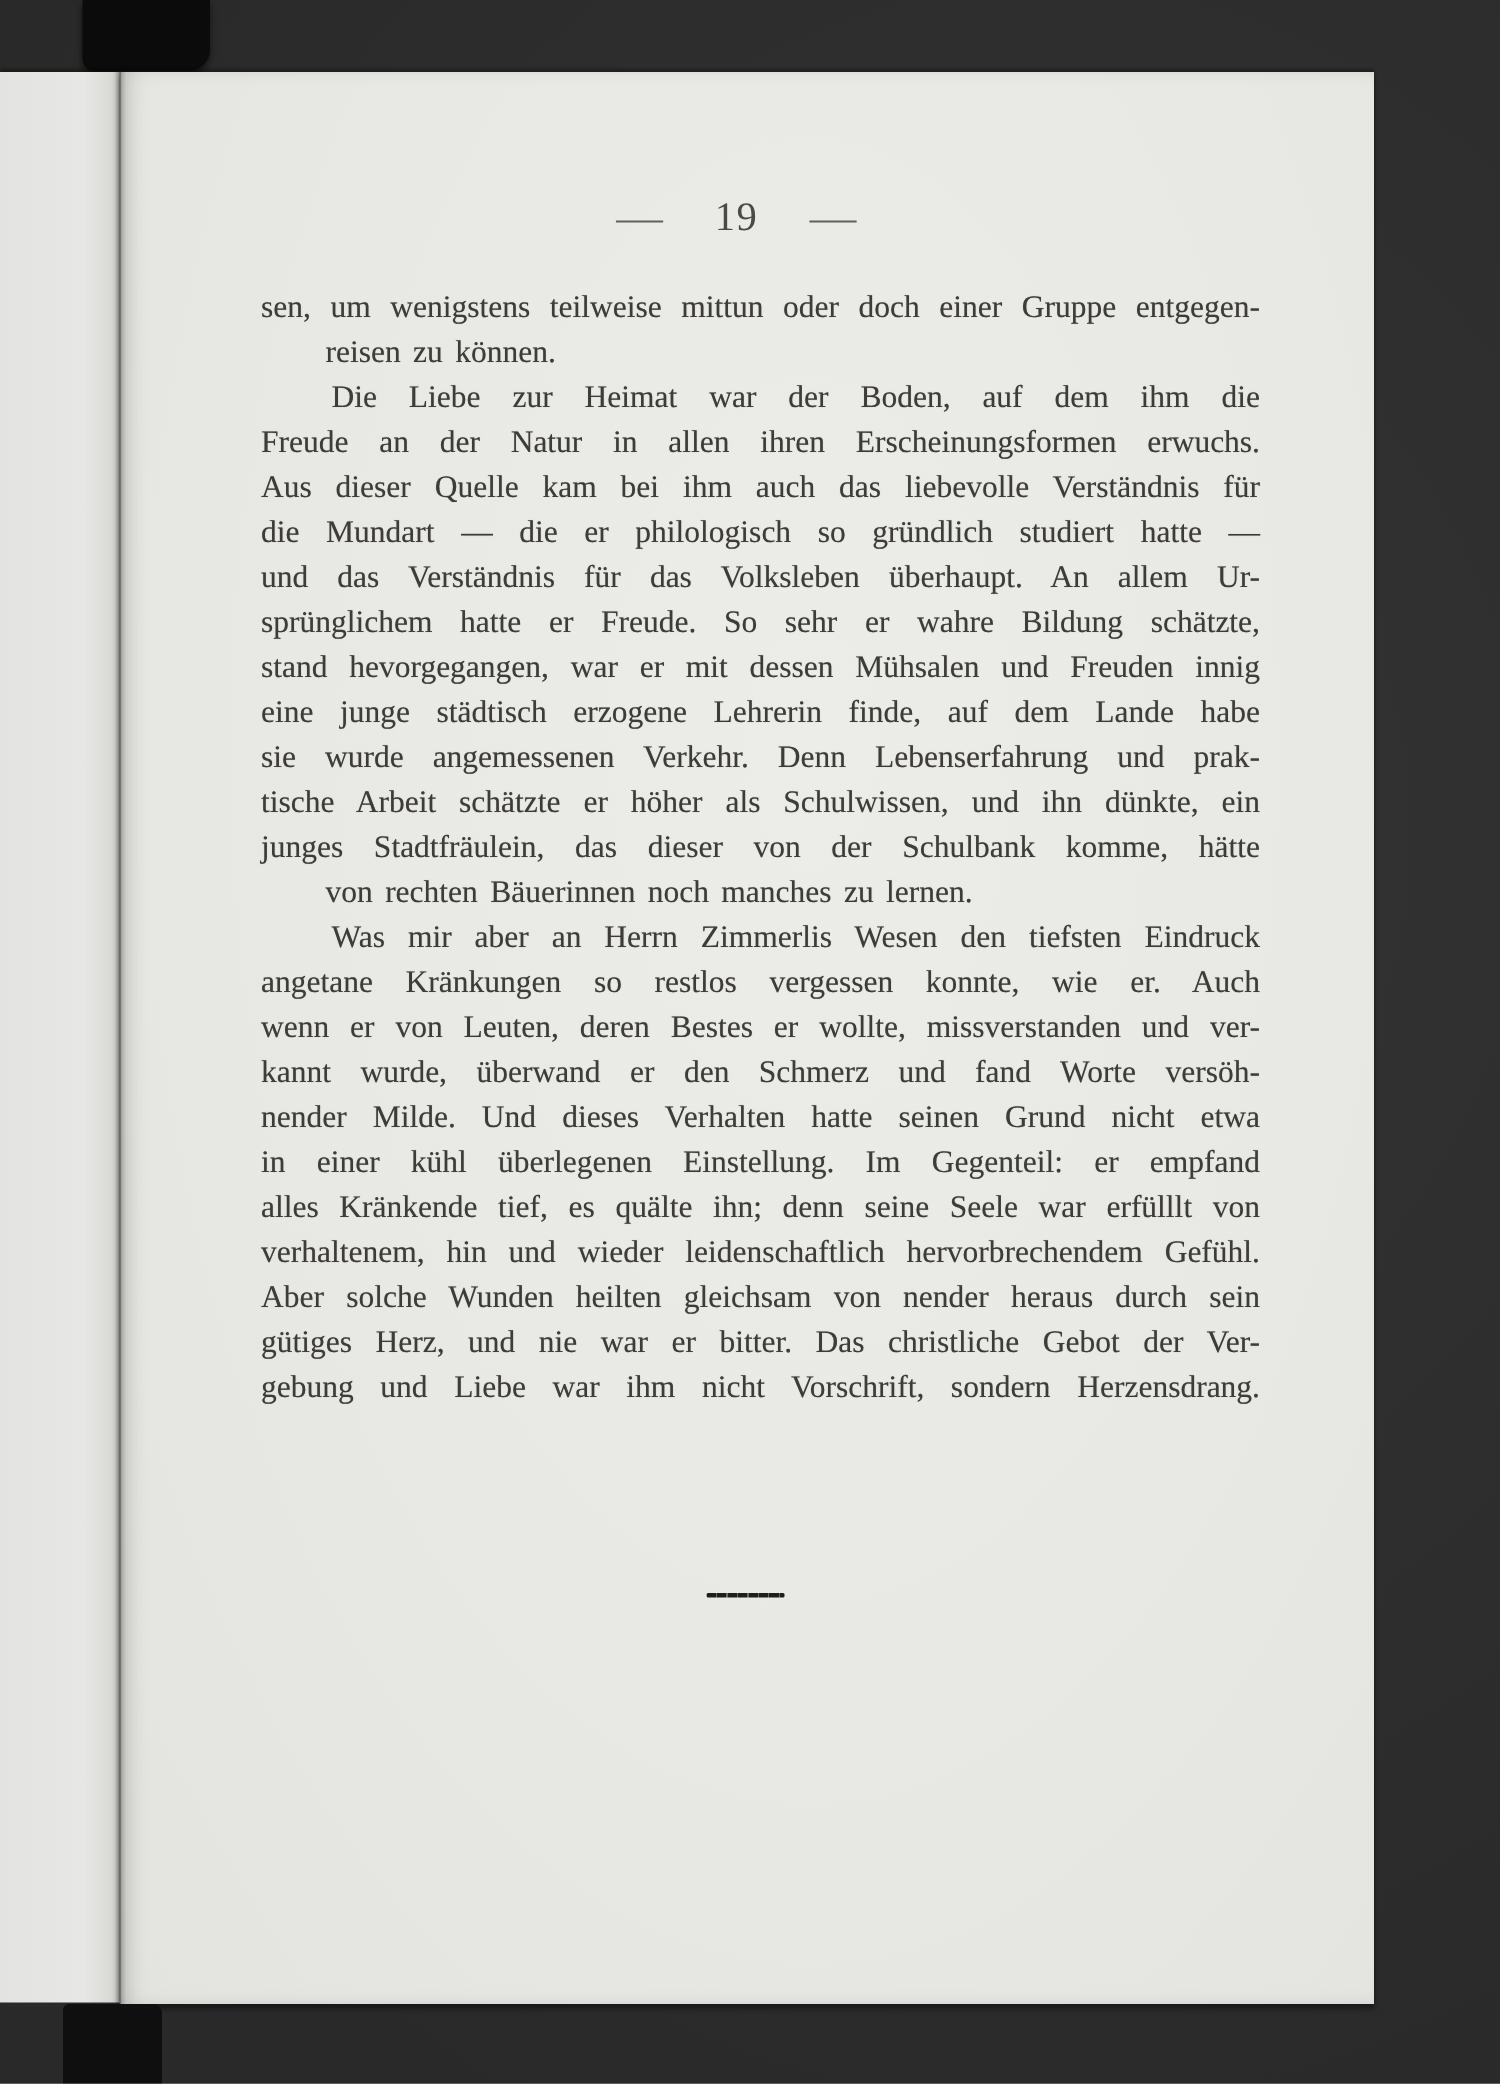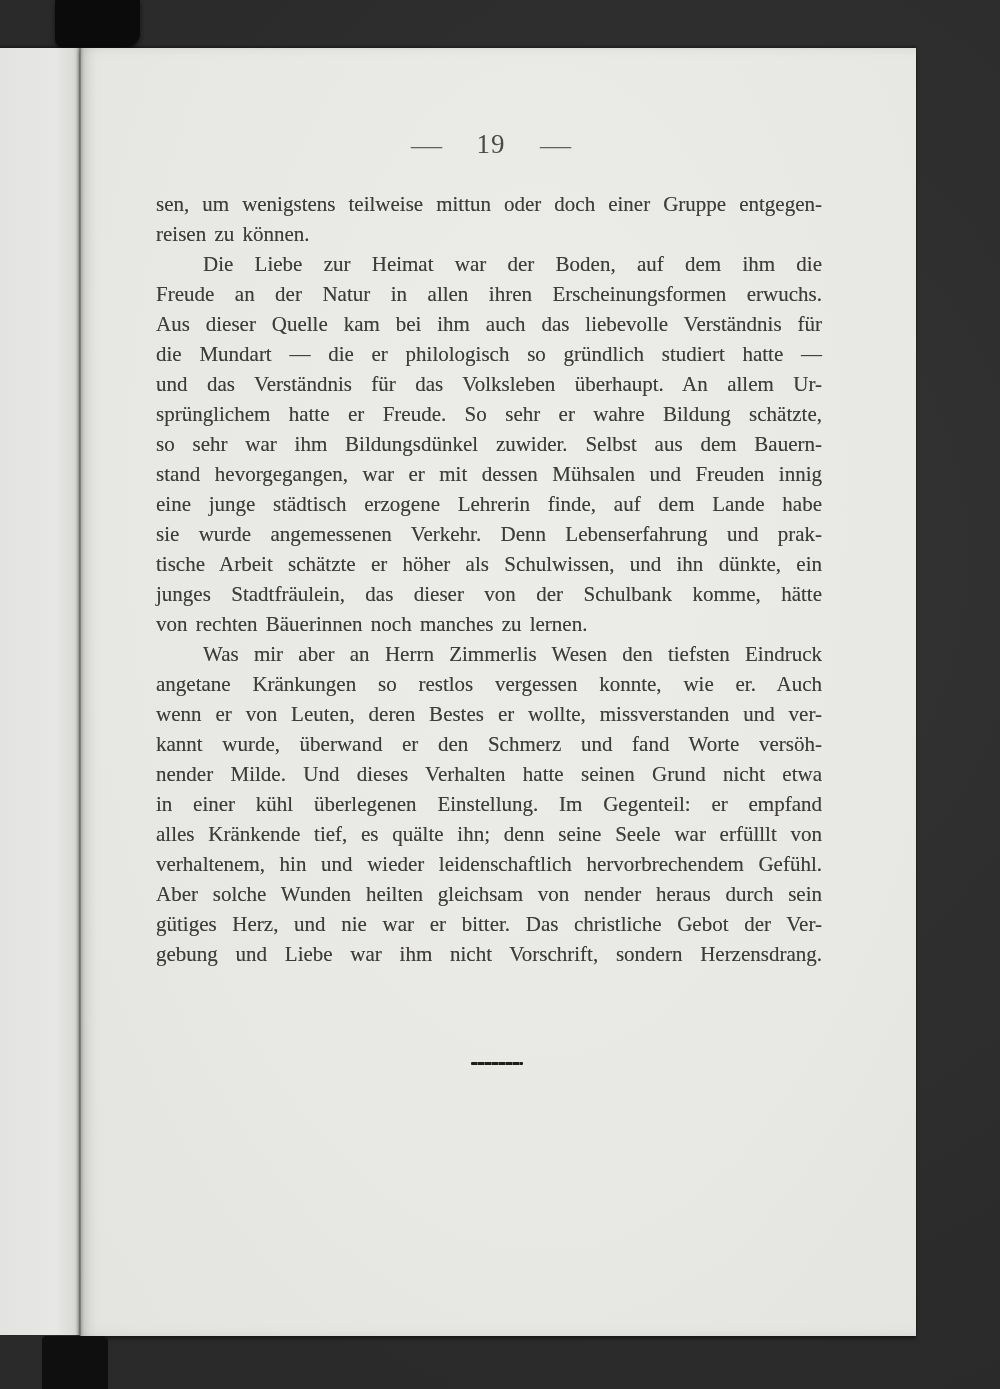--- a/index.html
+++ b/index.html
@@ -77,38 +77,39 @@
     gap: 36px;
     font-size: 27px;
     color: #4c4a46;
     letter-spacing: 1px;
   }
   .page-header .page-number { transform: translateY(-1px); }
   .page-header .dash { transform: scaleX(1.15); opacity: 0.85; }
 
   .text-block {
     position: absolute;
-    left: 76px; top: 141px;
+    left: 94px; top: 141px;
     width: 666px;
     color: #3e3c38;
     font-size: 21px;
     text-shadow: 0 0 0.5px rgba(62,60,56,0.5);
   }
   .text-block .line {
     height: 30px;
     line-height: 30px;
     white-space: normal;
   }
   .text-block .line.just {
     text-align: justify;
     text-align-last: justify;
   }
   .text-block .line.left {
     text-align: left;
     word-spacing: 3px;
+    margin-left: 43px;
   }
   .text-block .line.indent { padding-left: 47px; }
 
   
   .divider {
     position: absolute;
     left: 391px; top: 1014px;
     width: 52px; height: 3px;
     background: repeating-linear-gradient(90deg,
       #1f1e1c 0px, #1f1e1c 6px,
@@ -132,21 +133,20 @@
 
     <div class="text-block">
         <div class="line just">sen, um wenigstens teilweise mittun oder doch einer Gruppe entgegen-</div>
         <div class="line left">reisen zu können.</div>
         <div class="line just indent">Die Liebe zur Heimat war der Boden, auf dem ihm die</div>
         <div class="line just">Freude an der Natur in allen ihren Erscheinungsformen erwuchs.</div>
         <div class="line just">Aus dieser Quelle kam bei ihm auch das liebevolle Verständnis für</div>
         <div class="line just">die Mundart — die er philologisch so gründlich studiert hatte —</div>
         <div class="line just">und das Verständnis für das Volksleben überhaupt.  An allem Ur-</div>
         <div class="line just">sprünglichem hatte er Freude.  So sehr er wahre Bildung schätzte,</div>
-        <div class="line just">so sehr war ihm Bildungsdünkel zuwider.  Selbst aus dem Bauern-</div>
         <div class="line just">stand hevorgegangen, war er mit dessen Mühsalen und Freuden innig</div>
         <div class="line just">eine junge städtisch erzogene Lehrerin finde, auf dem Lande habe</div>
         <div class="line just">sie wurde angemessenen Verkehr.  Denn Lebenserfahrung und prak-</div>
         <div class="line just">tische Arbeit schätzte er höher als Schulwissen, und ihn dünkte, ein</div>
         <div class="line just">junges Stadtfräulein, das dieser von der Schulbank komme, hätte</div>
         <div class="line left">von rechten Bäuerinnen noch manches zu lernen.</div>
         <div class="line just indent">Was mir aber an Herrn Zimmerlis Wesen den tiefsten Eindruck</div>
         <div class="line just">angetane Kränkungen so restlos vergessen konnte, wie er.  Auch</div>
         <div class="line just">wenn er von Leuten, deren Bestes er wollte, missverstanden und ver-</div>
         <div class="line just">kannt wurde, überwand er den Schmerz und fand Worte versöh-</div>

